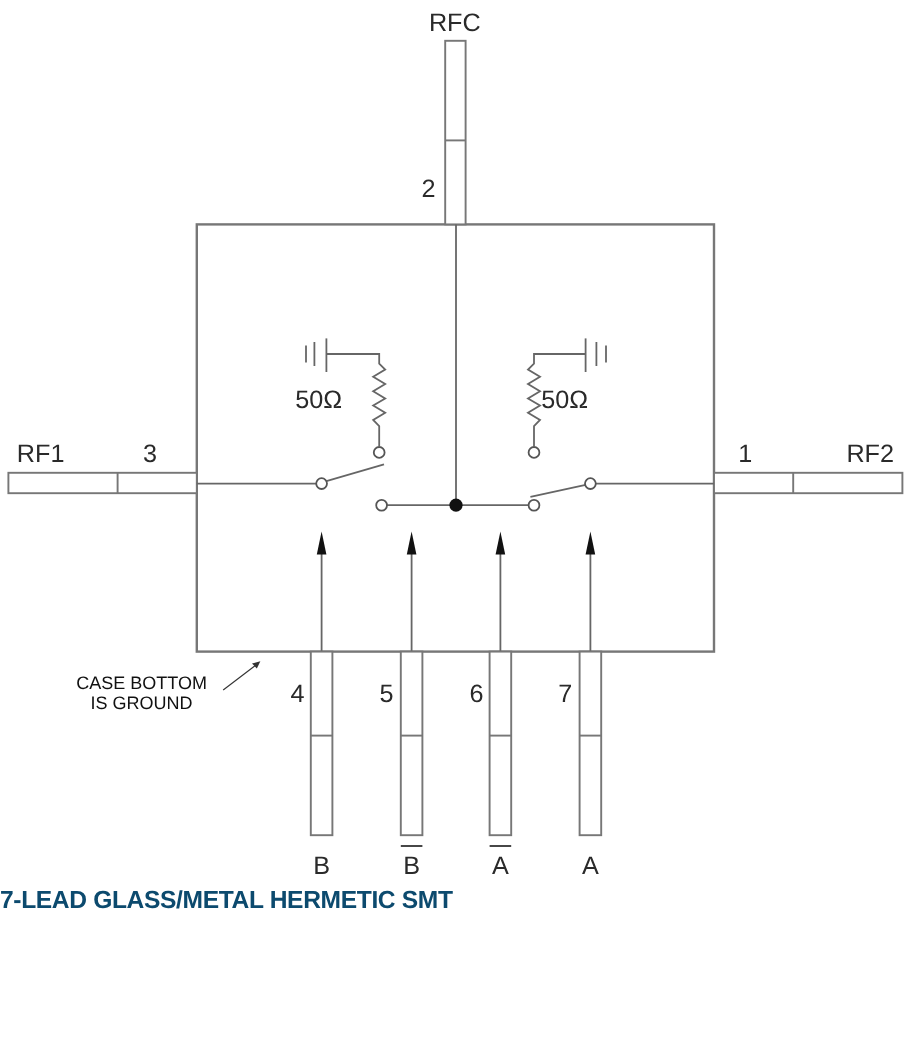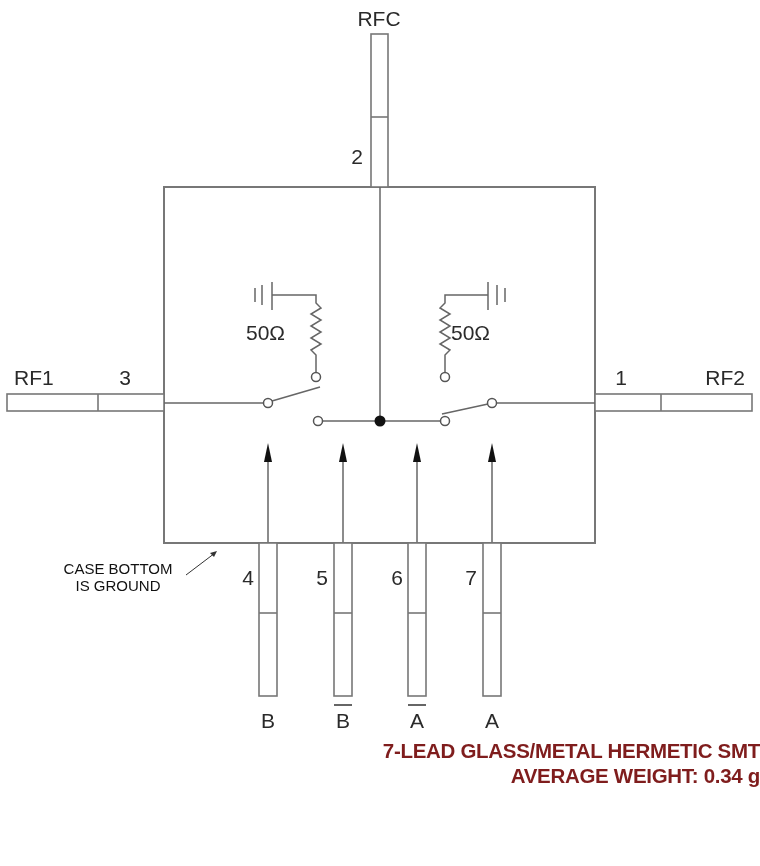--- a/index.html
+++ b/index.html
@@ -5,22 +5,22 @@
     html, body { margin: 0; padding: 0; background: #ffffff; }
     body { width: 760px; height: 866px; position: relative; overflow: hidden; }
     #diagram { position: absolute; left: 0; top: 0; }
     .lbl { font-family: "Liberation Sans", sans-serif; fill: #2a2a2a; }
     .pin { font-size: 21px; }
     .note { font-size: 15px; fill: #111; }
     .line { stroke: #777; stroke-width: 2; fill: none; }
     .lead { stroke: #777; stroke-width: 1.6; fill: #fff; }
     .thin { stroke: #666; stroke-width: 1.5; fill: none; }
     .term { stroke: #555; stroke-width: 1.5; fill: #fff; }
-    .footer { position: absolute; left: 0; width: 760px; top: 738px; text-align: right;
-              font-family: "Liberation Sans", sans-serif; font-weight: bold; color: #7f1d1d; }
+    .footer { position: absolute; left: 0; width: 760px; top: 738px; text-align: left;
+              font-family: "Liberation Sans", sans-serif; font-weight: bold; color: #0c4a6e; }
     .footer div { font-size: 20.5px; line-height: 25px; letter-spacing: -0.3px; }
   </style>
 </head>
 <body>
 
 <svg id="diagram" width="760" height="740" viewBox="0 0 760 740" xmlns="http://www.w3.org/2000/svg">
 
   <rect x="164" y="187" width="431" height="356" class="line"></rect>
 
   <g>
@@ -126,14 +126,13 @@
   <text class="lbl pin" x="492" y="728" text-anchor="middle">A</text>
 
   <line x1="186" y1="575" x2="215" y2="553" stroke="#333" stroke-width="1"></line>
   <polygon points="217,551 210,553 214,557" fill="#333"></polygon>
   <text class="lbl note" x="118" y="574" text-anchor="middle">CASE BOTTOM</text>
   <text class="lbl note" x="118" y="591" text-anchor="middle">IS GROUND</text>
 </svg>
 
 <div class="footer">
   <div>7-LEAD GLASS/METAL HERMETIC SMT</div>
-  <div>AVERAGE WEIGHT: 0.34 g</div>
 </div>
 
 </body></html>

